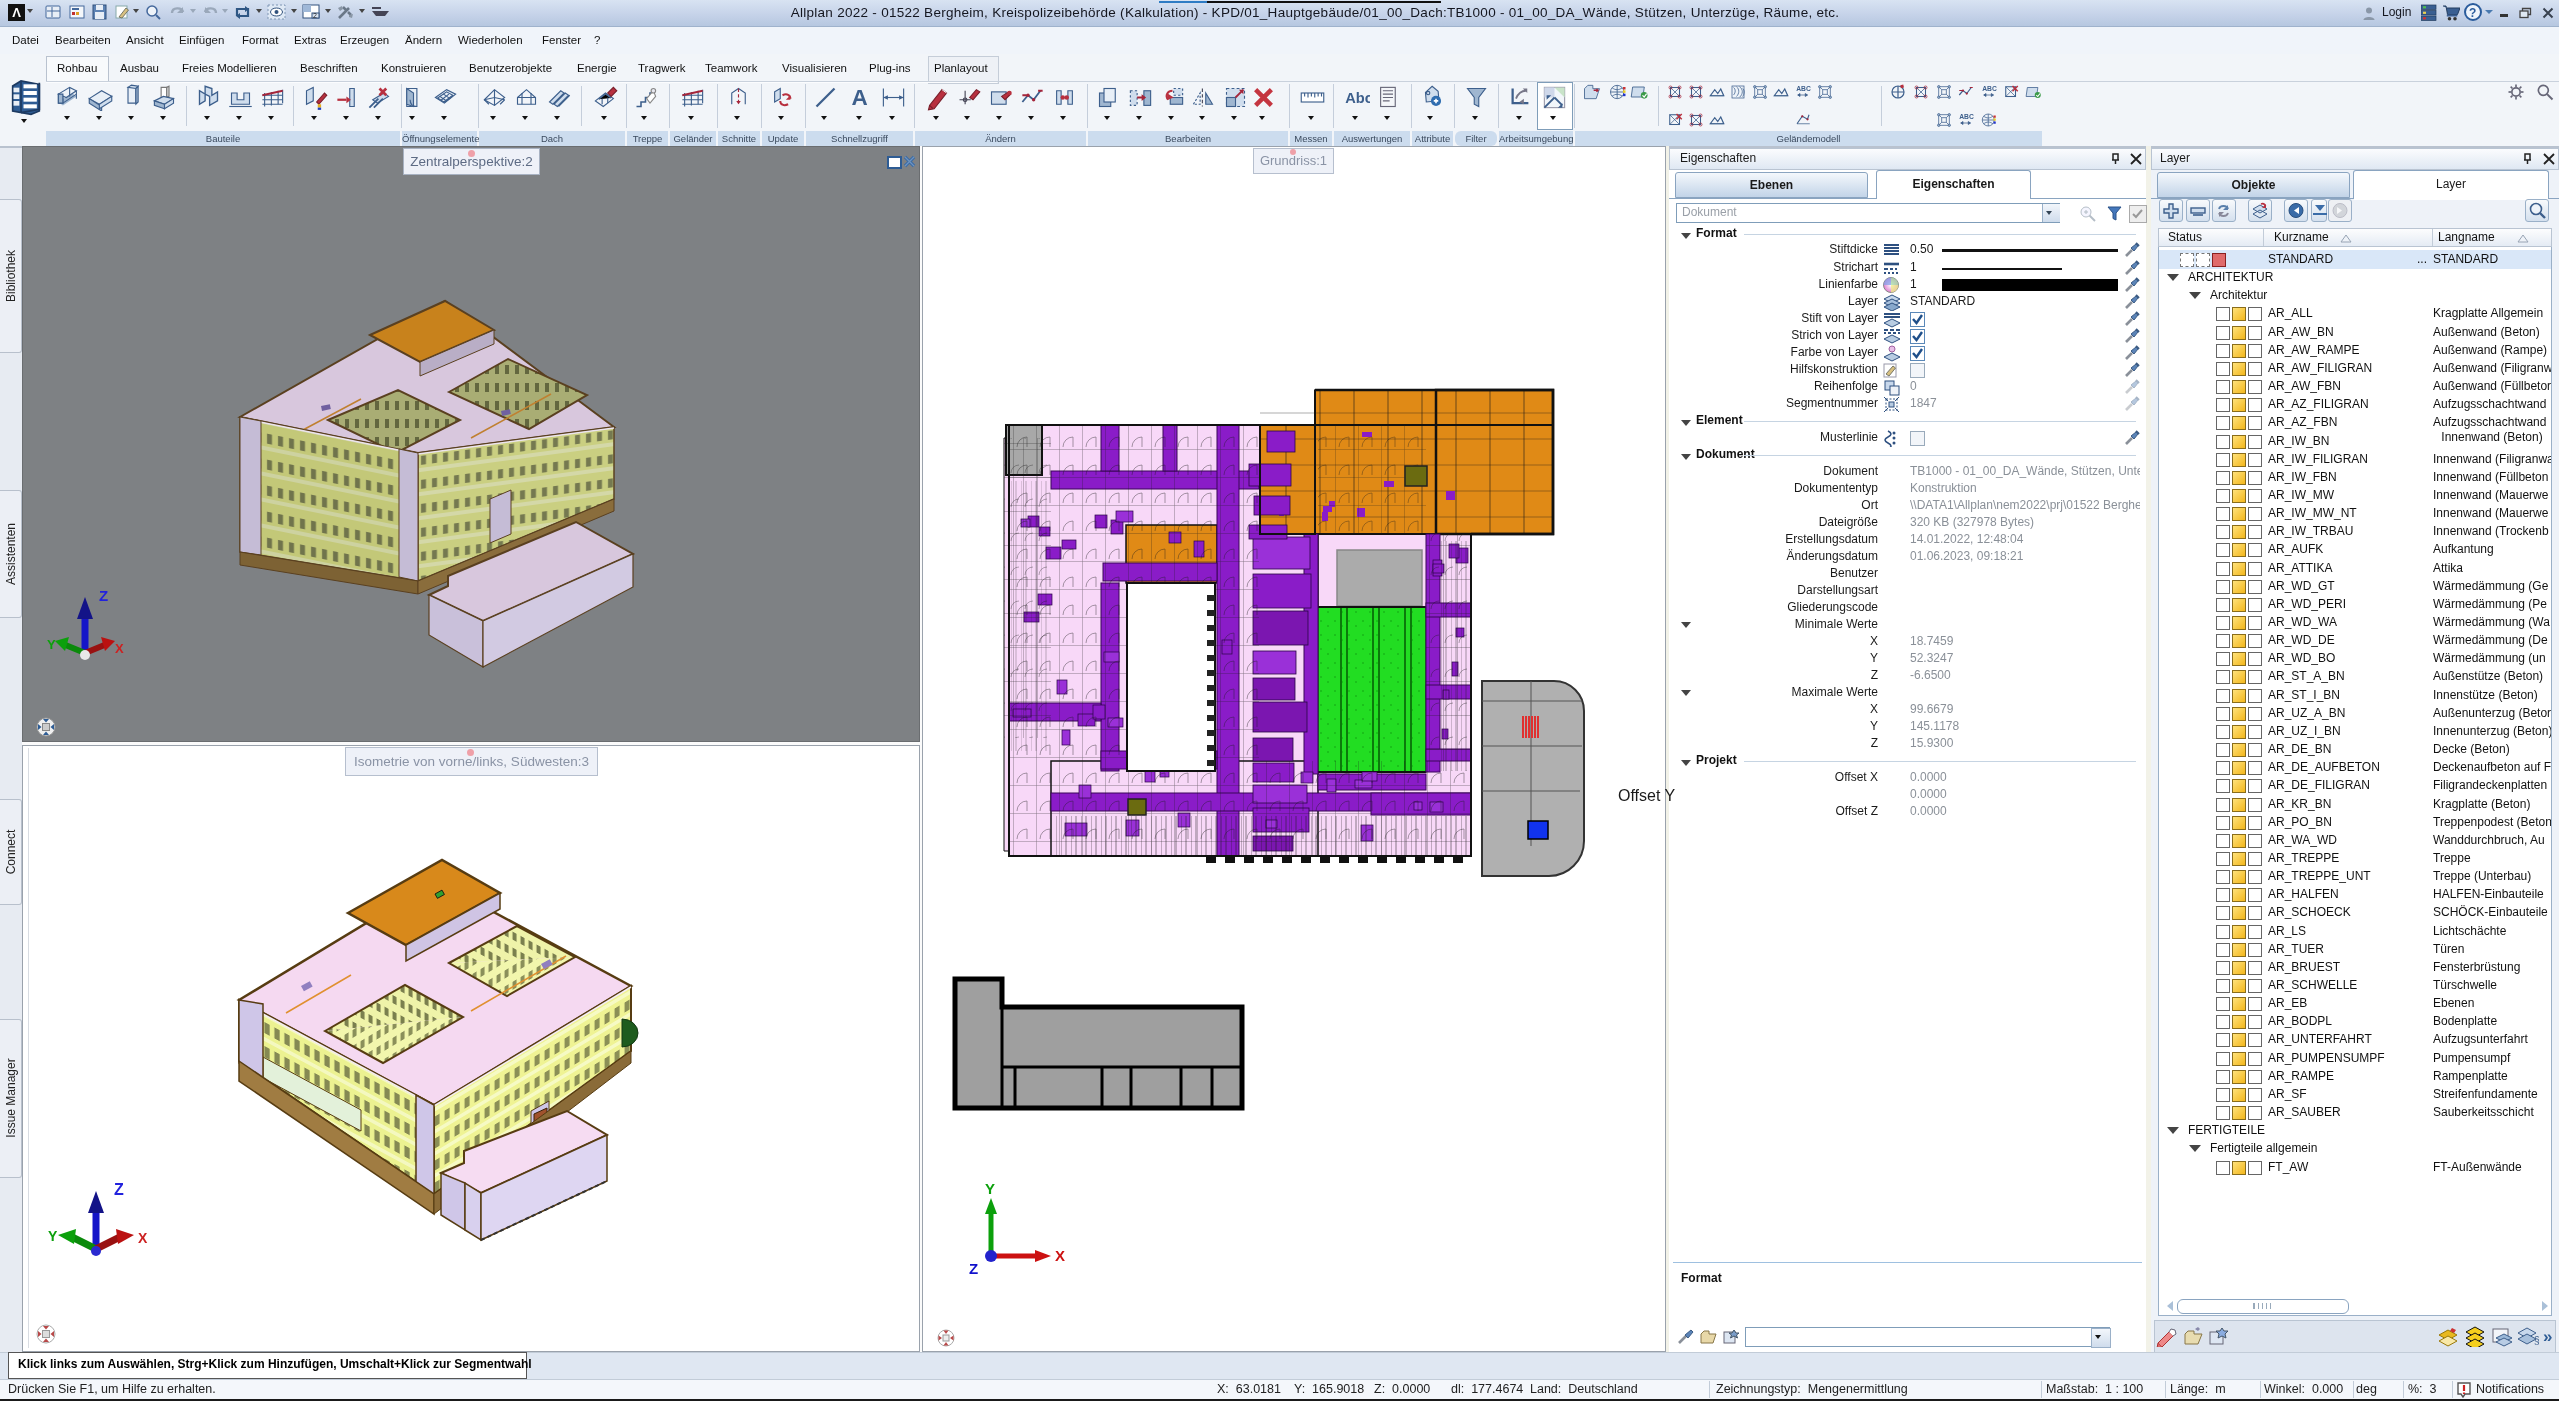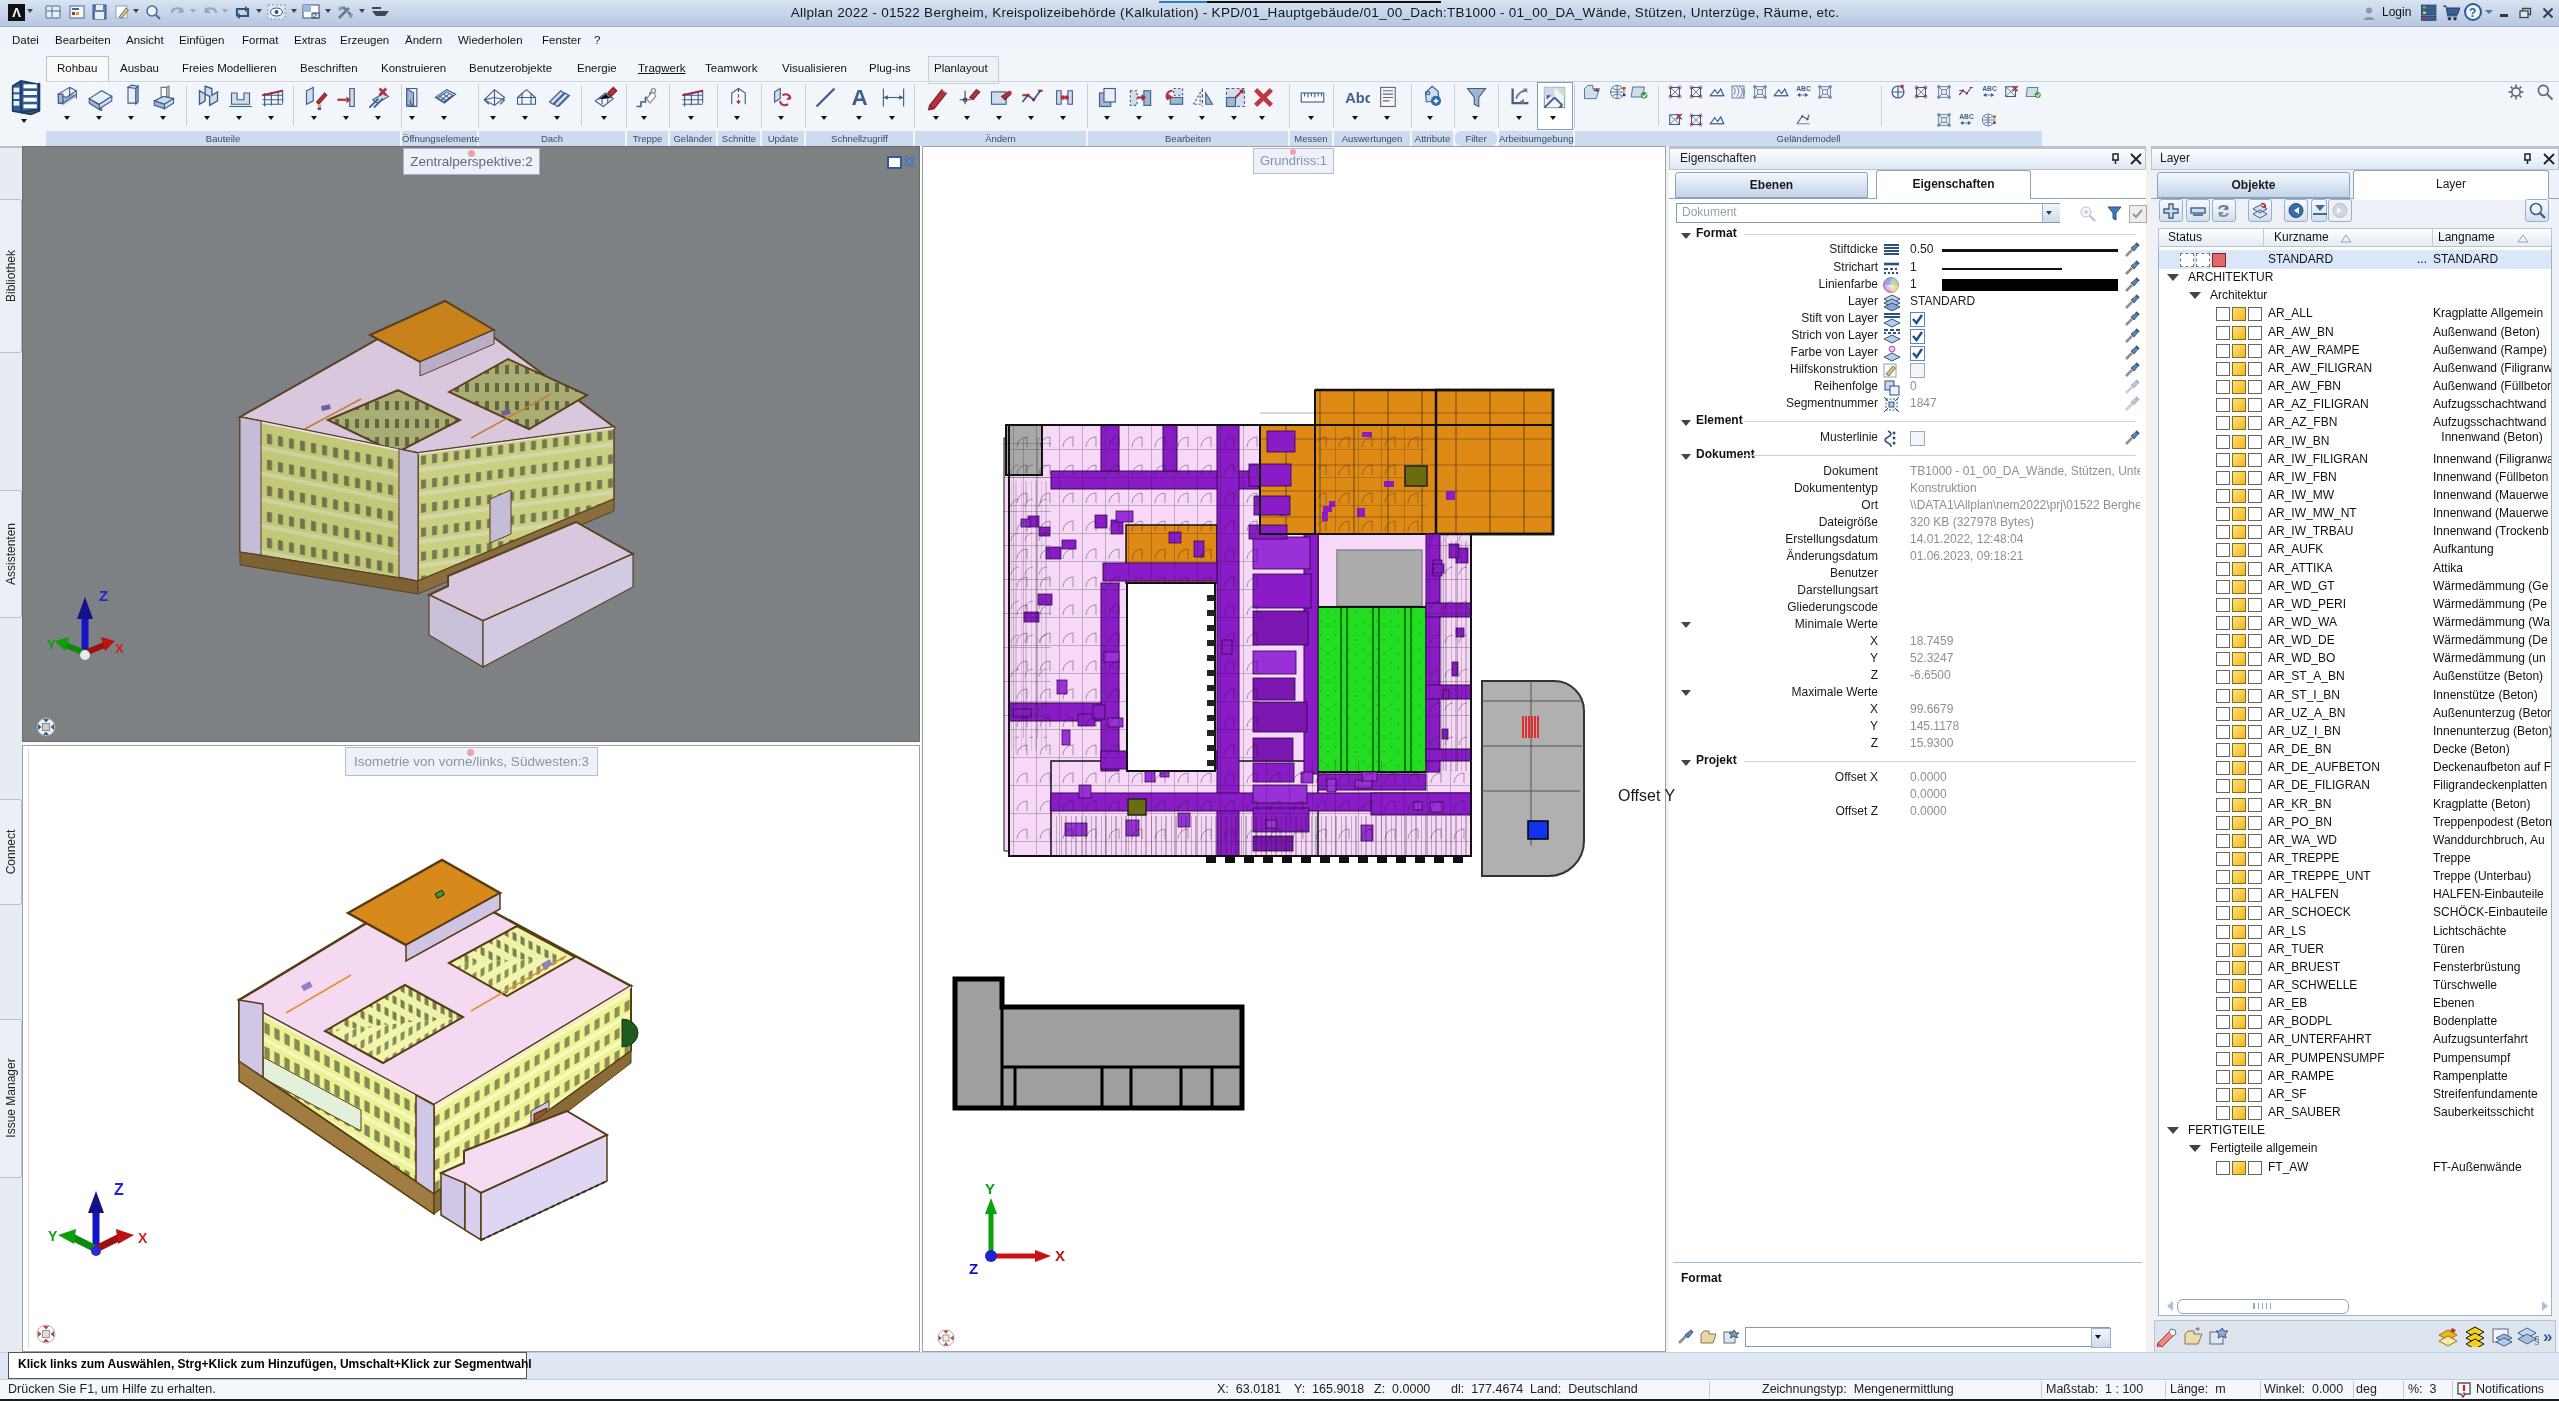--- a/index.html
+++ b/index.html
@@ -124,21 +124,21 @@
 <div class="menu" style="left:594px;top:27px;">?</div>
 <div class="abs" style="left:0;top:54px;width:2559px;height:94px;background:#f2f5f9;"></div>
 <div class="abs" style="left:46px;top:56px;width:61px;height:26px;background:#f8fafc;border:1px solid #b9c2cf;border-bottom:none;"></div>
 <div class="abs" style="left:57px;top:62px;font-size:11.5px;color:#101010;white-space:nowrap;">Rohbau</div>
 <div class="abs" style="left:120px;top:62px;font-size:11.5px;color:#101010;white-space:nowrap;">Ausbau</div>
 <div class="abs" style="left:182px;top:62px;font-size:11.5px;color:#101010;white-space:nowrap;">Freies Modellieren</div>
 <div class="abs" style="left:300px;top:62px;font-size:11.5px;color:#101010;white-space:nowrap;">Beschriften</div>
 <div class="abs" style="left:381px;top:62px;font-size:11.5px;color:#101010;white-space:nowrap;">Konstruieren</div>
 <div class="abs" style="left:469px;top:62px;font-size:11.5px;color:#101010;white-space:nowrap;">Benutzerobjekte</div>
 <div class="abs" style="left:577px;top:62px;font-size:11.5px;color:#101010;white-space:nowrap;">Energie</div>
-<div class="abs" style="left:638px;top:62px;font-size:11.5px;color:#101010;white-space:nowrap;text-decoration:underline;">Tragwerk</div>
+<div class="abs" style="left:638px;top:62px;font-size:11.5px;color:#101010;white-space:nowrap;">Tragwerk</div>
 <div class="abs" style="left:705px;top:62px;font-size:11.5px;color:#101010;white-space:nowrap;">Teamwork</div>
 <div class="abs" style="left:782px;top:62px;font-size:11.5px;color:#101010;white-space:nowrap;">Visualisieren</div>
 <div class="abs" style="left:869px;top:62px;font-size:11.5px;color:#101010;white-space:nowrap;">Plug-ins</div>
 <div class="abs" style="left:934px;top:62px;font-size:11.5px;color:#101010;white-space:nowrap;">Planlayout</div>
 <div class="abs" style="left:928px;top:56px;width:69px;height:26px;background:#eef1f6;border:1px solid #c5cdd8;"></div>
 <div class="abs" style="left:934px;top:62px;font-size:11.5px;color:#101010;">Planlayout</div>
 <div class="abs" style="left:46px;top:81px;width:2513px;height:1px;background:#c9d1dc;"></div>
 <div class="abs" style="left:46px;top:82px;width:951px;height:1px;background:#fbfcfe;"></div>
 <svg class="abs" style="left:6px;top:76px" width="40" height="40" viewBox="0 0 24 24">
     <path d="M4 6l5-3 11 2v16l-5 2-11-2z" fill="#2e5c94" stroke="#1d3a61"></path>
@@ -1581,21 +1581,21 @@
 <div class="abs" style="left:18px;top:1357px;font-size:12px;font-weight:bold;color:#000;">Klick links zum Auswählen, Strg+Klick zum Hinzufügen, Umschalt+Klick zur Segmentwahl</div>
 <div class="abs" style="left:0;top:1379px;width:2559px;height:20px;background:#f4f7fb;border-top:1px solid #c2ccd8;"></div>
 <div class="abs" style="left:0;top:1399px;width:2559px;height:2px;background:#1a1a1a;"></div>
 <div class="abs" style="left:8px;top:1382px;font-size:12.5px;color:#222;">Drücken Sie F1, um Hilfe zu erhalten.</div>
 <div class="abs" style="left:1217px;top:1382px;font-size:12.5px;color:#222;">X:&nbsp; 63.0181</div>
 <div class="abs" style="left:1294px;top:1382px;font-size:12.5px;color:#222;">Y:&nbsp; 165.9018</div>
 <div class="abs" style="left:1374px;top:1382px;font-size:12.5px;color:#222;">Z:&nbsp; 0.0000</div>
 <div class="abs" style="left:1451px;top:1382px;font-size:12.5px;color:#222;">dl:&nbsp; 177.4674</div>
 <div class="abs" style="left:1530px;top:1382px;font-size:12.5px;color:#222;">Land:&nbsp; Deutschland</div>
 <div class="abs" style="left:1709px;top:1381px;width:1px;height:17px;background:#c2ccd8;"></div>
-<div class="abs" style="left:1716px;top:1382px;font-size:12.5px;color:#222;margin-left:46px;">Zeichnungstyp:&nbsp; <b style="font-weight:normal">Mengenermittlung</b></div>
+<div class="abs" style="left:1716px;top:1382px;font-size:12.5px;color:#222;">Zeichnungstyp:&nbsp; <b style="font-weight:normal">Mengenermittlung</b></div>
 <div class="abs" style="left:2041px;top:1381px;width:1px;height:17px;background:#c2ccd8;"></div>
 <div class="abs" style="left:2046px;top:1382px;font-size:12.5px;color:#222;">Maßstab:&nbsp; 1 : 100</div>
 <div class="abs" style="left:2165px;top:1381px;width:1px;height:17px;background:#c2ccd8;"></div>
 <div class="abs" style="left:2170px;top:1382px;font-size:12.5px;color:#222;">Länge:&nbsp; m</div>
 <div class="abs" style="left:2260px;top:1381px;width:1px;height:17px;background:#c2ccd8;"></div>
 <div class="abs" style="left:2264px;top:1382px;font-size:12.5px;color:#222;">Winkel:&nbsp; 0.000</div>
 <div class="abs" style="left:2353px;top:1381px;width:1px;height:17px;background:#c2ccd8;"></div>
 <div class="abs" style="left:2356px;top:1382px;font-size:12.5px;color:#222;">deg</div>
 <div class="abs" style="left:2403px;top:1381px;width:1px;height:17px;background:#c2ccd8;"></div>
 <div class="abs" style="left:2408px;top:1382px;font-size:12.5px;color:#222;">%:&nbsp; 3</div>

